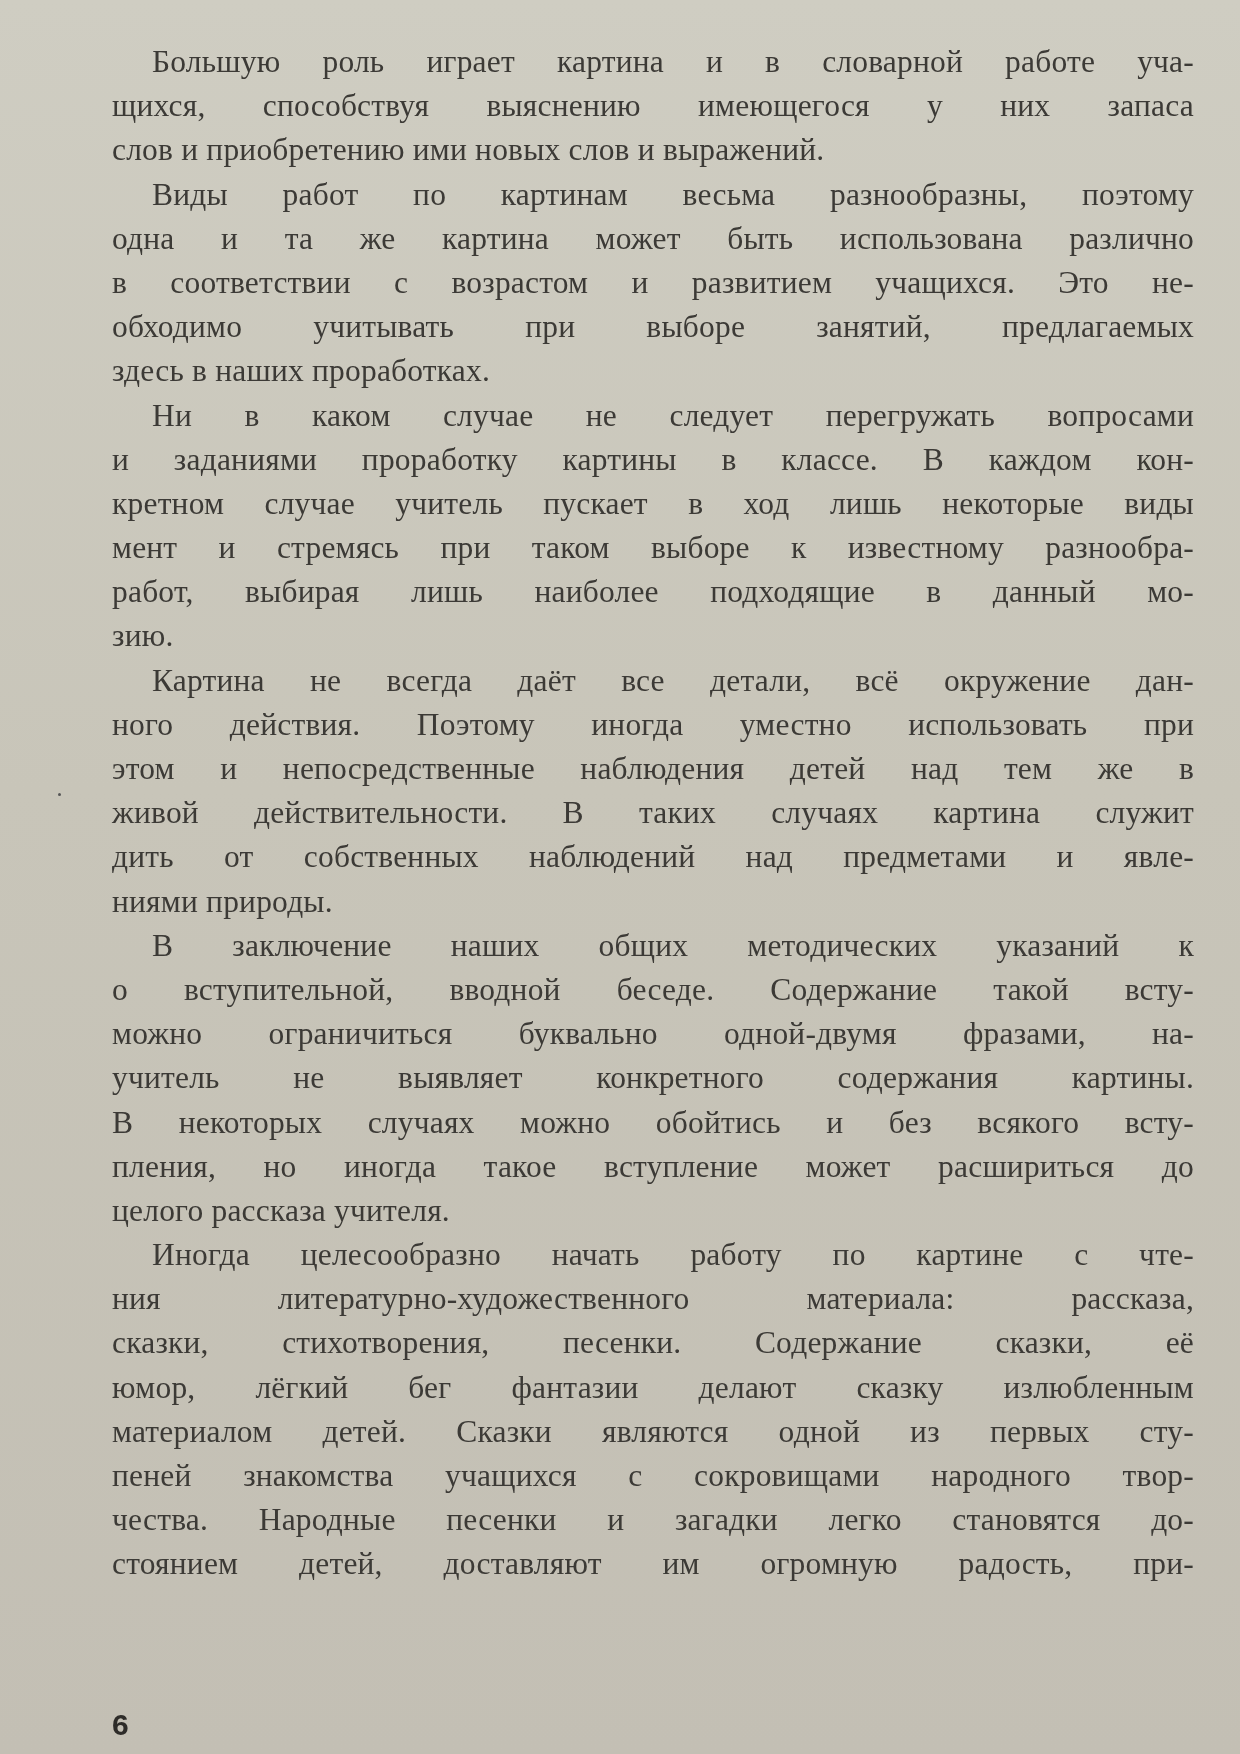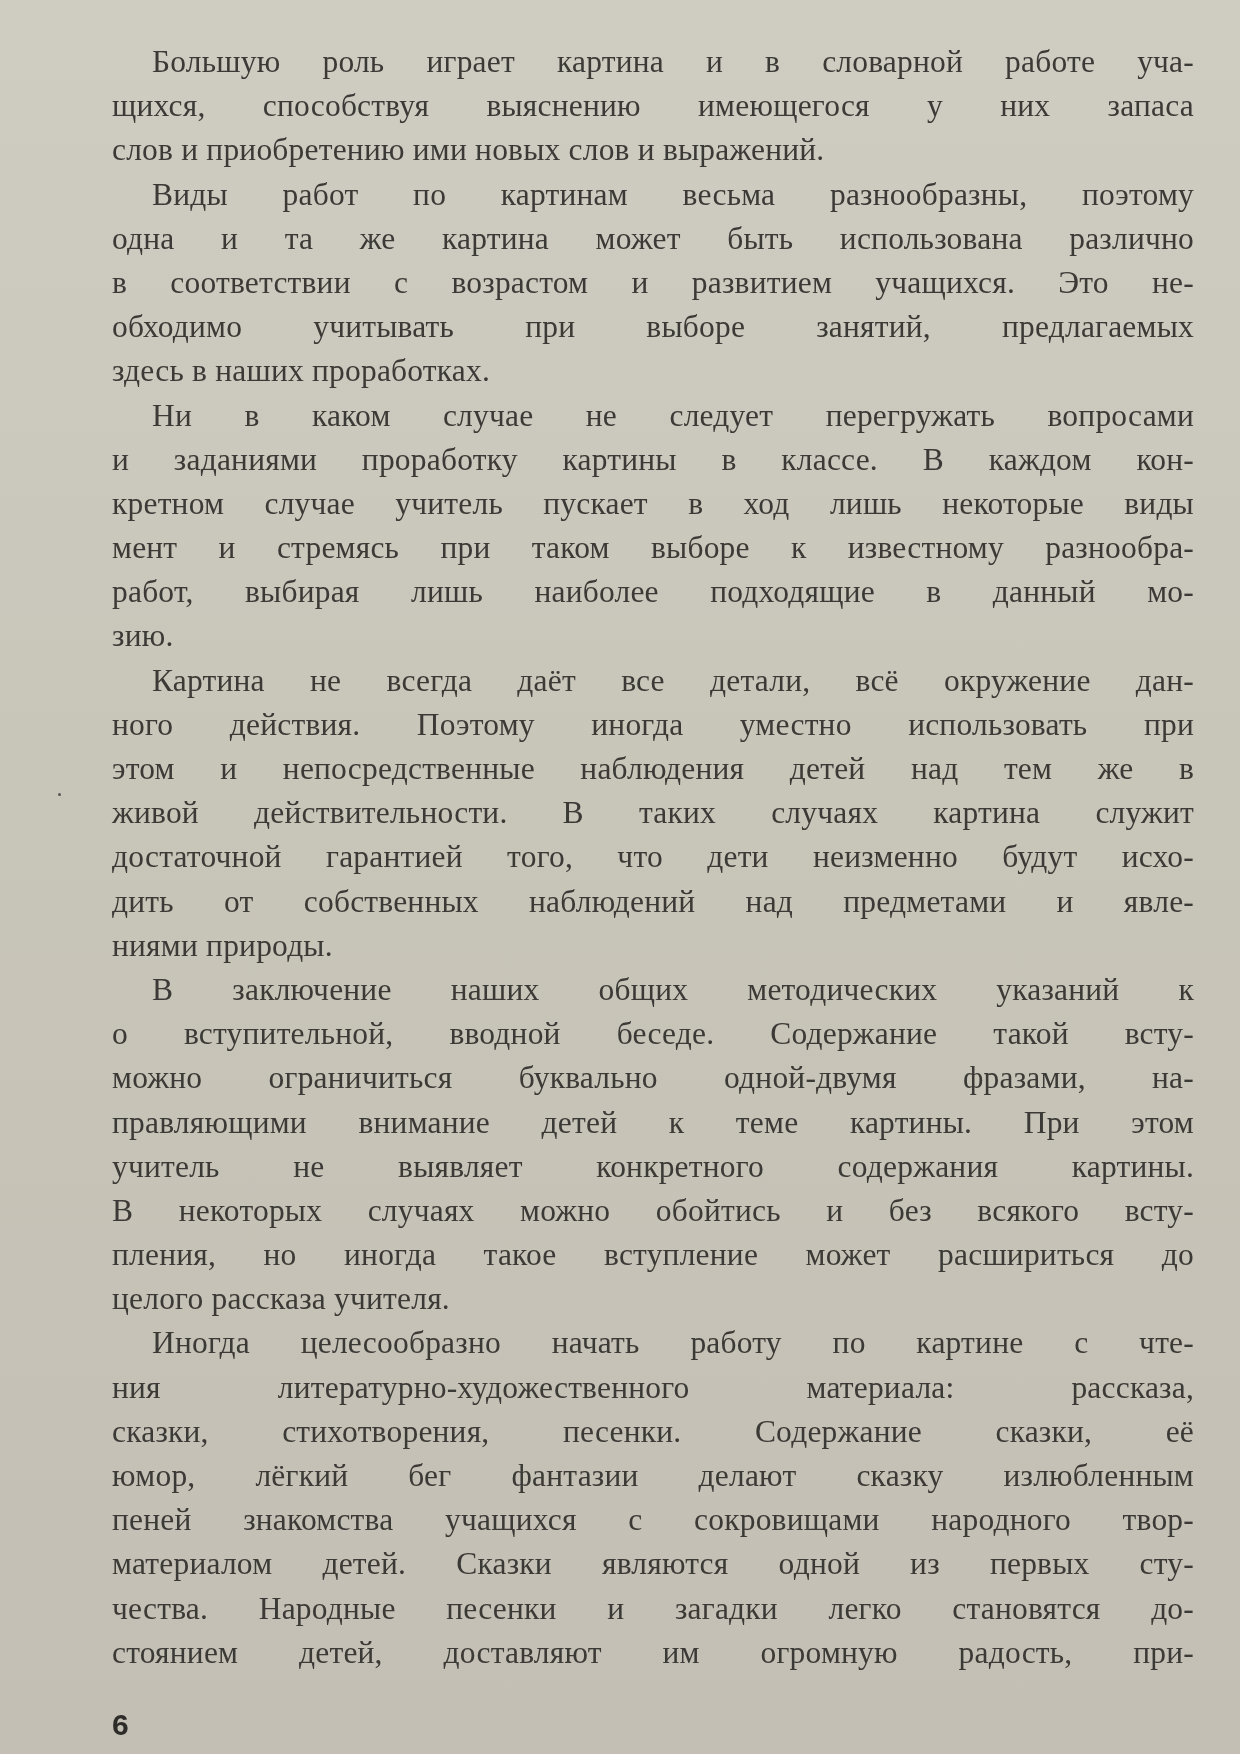--- a/index.html
+++ b/index.html
@@ -84,43 +84,41 @@
     <span class="line">мент и стремясь при таком выборе к известному разнообра-</span>
     <span class="line">работ, выбирая лишь наиболее подходящие в данный мо-</span>
     <span class="line last">зию.</span>
   </div>
 
   <div>
     <span class="line indent">Картина не всегда даёт все детали, всё окружение дан-</span>
     <span class="line">ного действия. Поэтому иногда уместно использовать при</span>
     <span class="line">этом и непосредственные наблюдения детей над тем же в</span>
     <span class="line">живой действительности. В таких случаях картина служит</span>
-    <span class="line">достаточной гарантией того, что дети неизменно будут исхо-</span>
     <span class="line">дить от собственных наблюдений над предметами и явле-</span>
     <span class="line last">ниями природы.</span>
   </div>
 
   <div>
     <span class="line indent">В заключение наших общих методических указаний к</span>
     <span class="line">о вступительной, вводной беседе. Содержание такой всту-</span>
     <span class="line">можно ограничиться буквально одной-двумя фразами, на-</span>
-    <span class="line">правляющими внимание детей к теме картины. При этом</span>
     <span class="line">учитель не выявляет конкретного содержания картины.</span>
     <span class="line">В некоторых случаях можно обойтись и без всякого всту-</span>
     <span class="line">пления, но иногда такое вступление может расшириться до</span>
     <span class="line last">целого рассказа учителя.</span>
   </div>
 
   <div>
     <span class="line indent">Иногда целесообразно начать работу по картине с чте-</span>
     <span class="line">ния литературно-художественного материала: рассказа,</span>
     <span class="line">сказки, стихотворения, песенки. Содержание сказки, её</span>
     <span class="line">юмор, лёгкий бег фантазии делают сказку излюбленным</span>
+    <span class="line">материалом детей. Сказки являются одной из первых сту-</span>
     <span class="line">пеней знакомства учащихся с сокровищами народного твор-</span>
-    <span class="line">материалом детей. Сказки являются одной из первых сту-</span>
     <span class="line">чества. Народные песенки и загадки легко становятся до-</span>
     <span class="line">стоянием детей, доставляют им огромную радость, при-</span>
 
   </div>
 
 </div>
 
 <div class="speck"></div>
 
 <div class="page-number">6</div>

